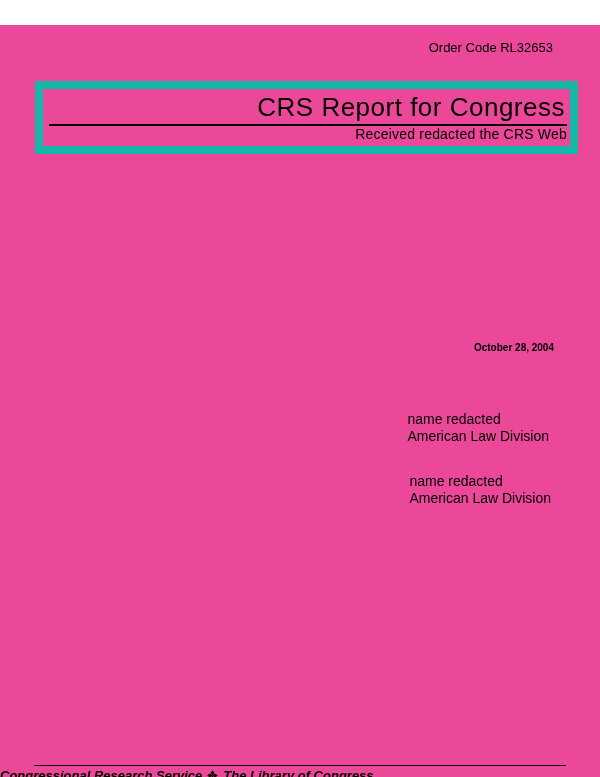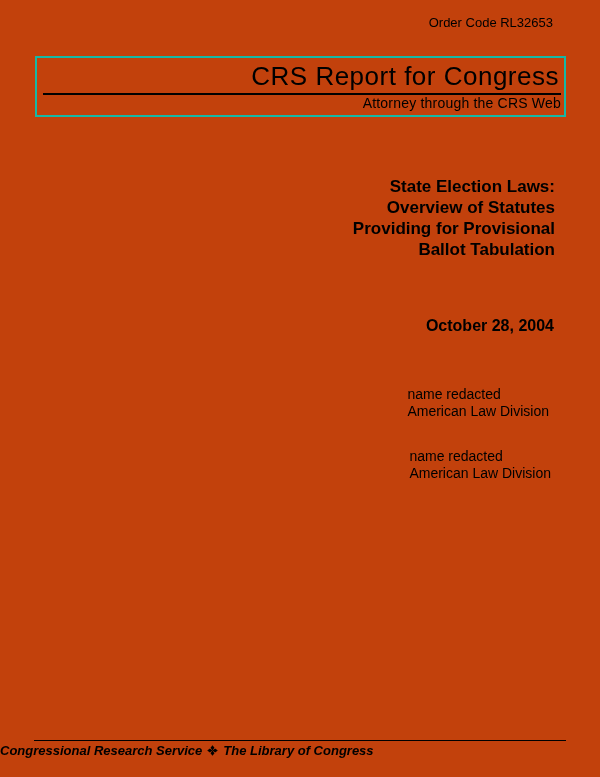--- a/index.html
+++ b/index.html
@@ -11,40 +11,41 @@
     width: 600px;
     height: 777px;
     position: relative;
     font-family: "Liberation Sans", "DejaVu Sans", sans-serif;
     color: #000000;
     overflow: hidden;
   }
   .page {
     position: absolute;
     inset: 0;
-    background: #c2410c;
+    background: #ec4899;
+    margin-top: 25px;
   }
 
   
   .order-code {
     position: absolute;
     top: 15px;
     right: 47px;
     font-size: 13px;
     white-space: nowrap;
   }
 
   
   .banner {
     position: absolute;
     top: 56px;
     left: 35px;
     width: 527px;
     height: 57px;
-    border: 2px solid #14b8a6;
+    border: 8px solid #14b8a6;
   }
   .banner-title {
     position: absolute;
     top: 3px;
     right: 5px;
     font-size: 26px;
     letter-spacing: 0.5px;
     white-space: nowrap;
     font-weight: 400;
   }
@@ -75,21 +76,21 @@
     font-weight: bold;
     line-height: 21px;
     white-space: nowrap;
   }
 
   
   .report-date {
     position: absolute;
     top: 317px;
     right: 46px;
-    font-size: 16px;
+    font-size: 10px;
     font-weight: bold;
     white-space: nowrap;
   }
 
   
   .author-block {
     position: absolute;
     right: 47px;
     font-size: 14px;
     line-height: 16.5px;
@@ -140,29 +141,23 @@
 </head>
 <body>
 
 <div class="page">
 
   <div class="order-code">Order Code RL32653</div>
 
   <div class="banner">
     <div class="banner-title">CRS Report for Congress</div>
     <div class="banner-rule"></div>
-    <div class="banner-subtitle">Attorney through the CRS Web</div>
+    <div class="banner-subtitle">Received redacted the CRS Web</div>
   </div>
 
-  <div class="title-block">
-    <div>State Election Laws:</div>
-    <div>Overview of Statutes</div>
-    <div>Providing for Provisional</div>
-    <div>Ballot Tabulation</div>
-  </div>
 
   <div class="report-date">October 28, 2004</div>
 
   <div class="author-block author-1">
     <div class="a1-name">name redacted</div>
     <div class="a1-div">American Law Division</div>
   </div>
 
   <div class="author-block author-2">
     <div class="a2-name">name redacted</div>

